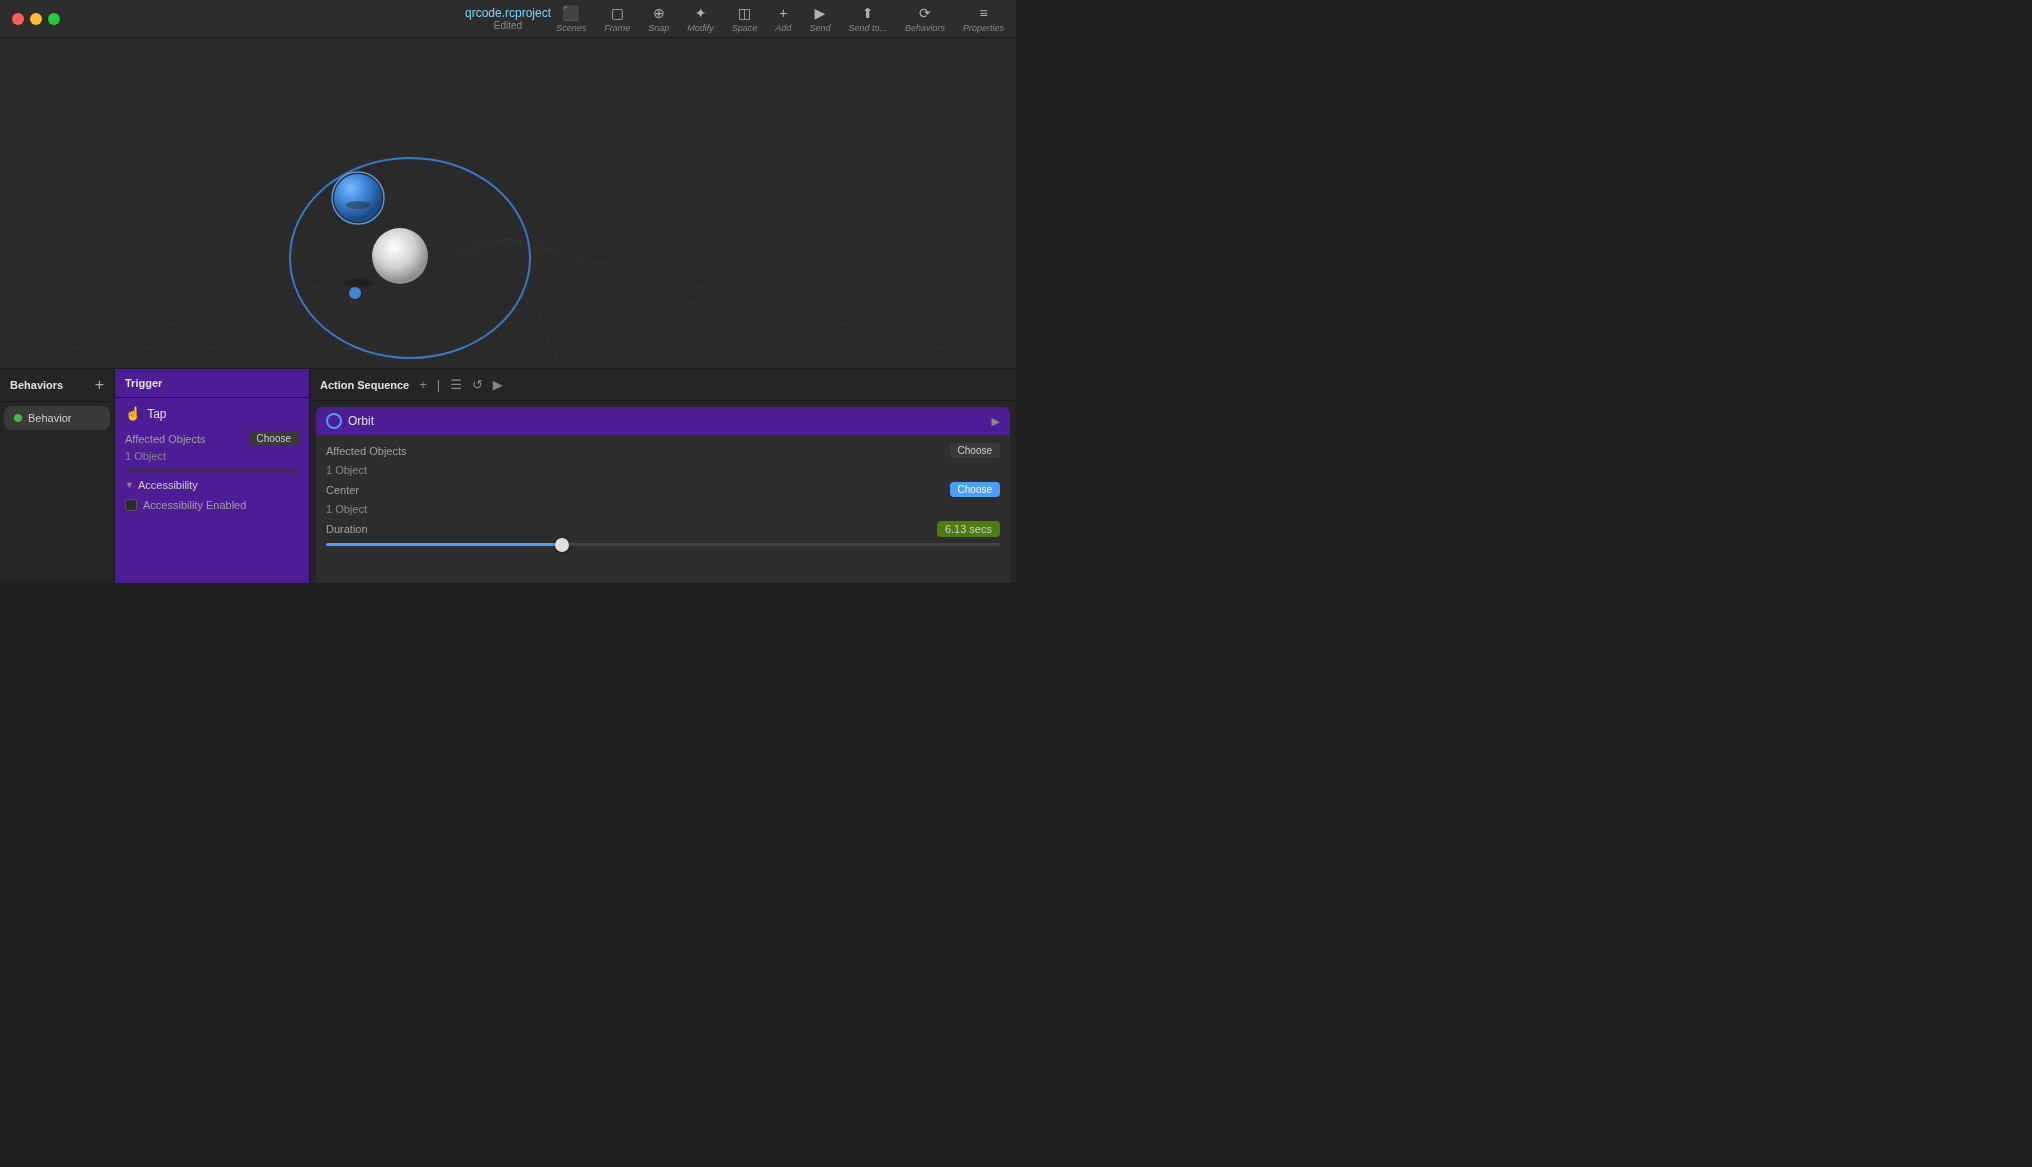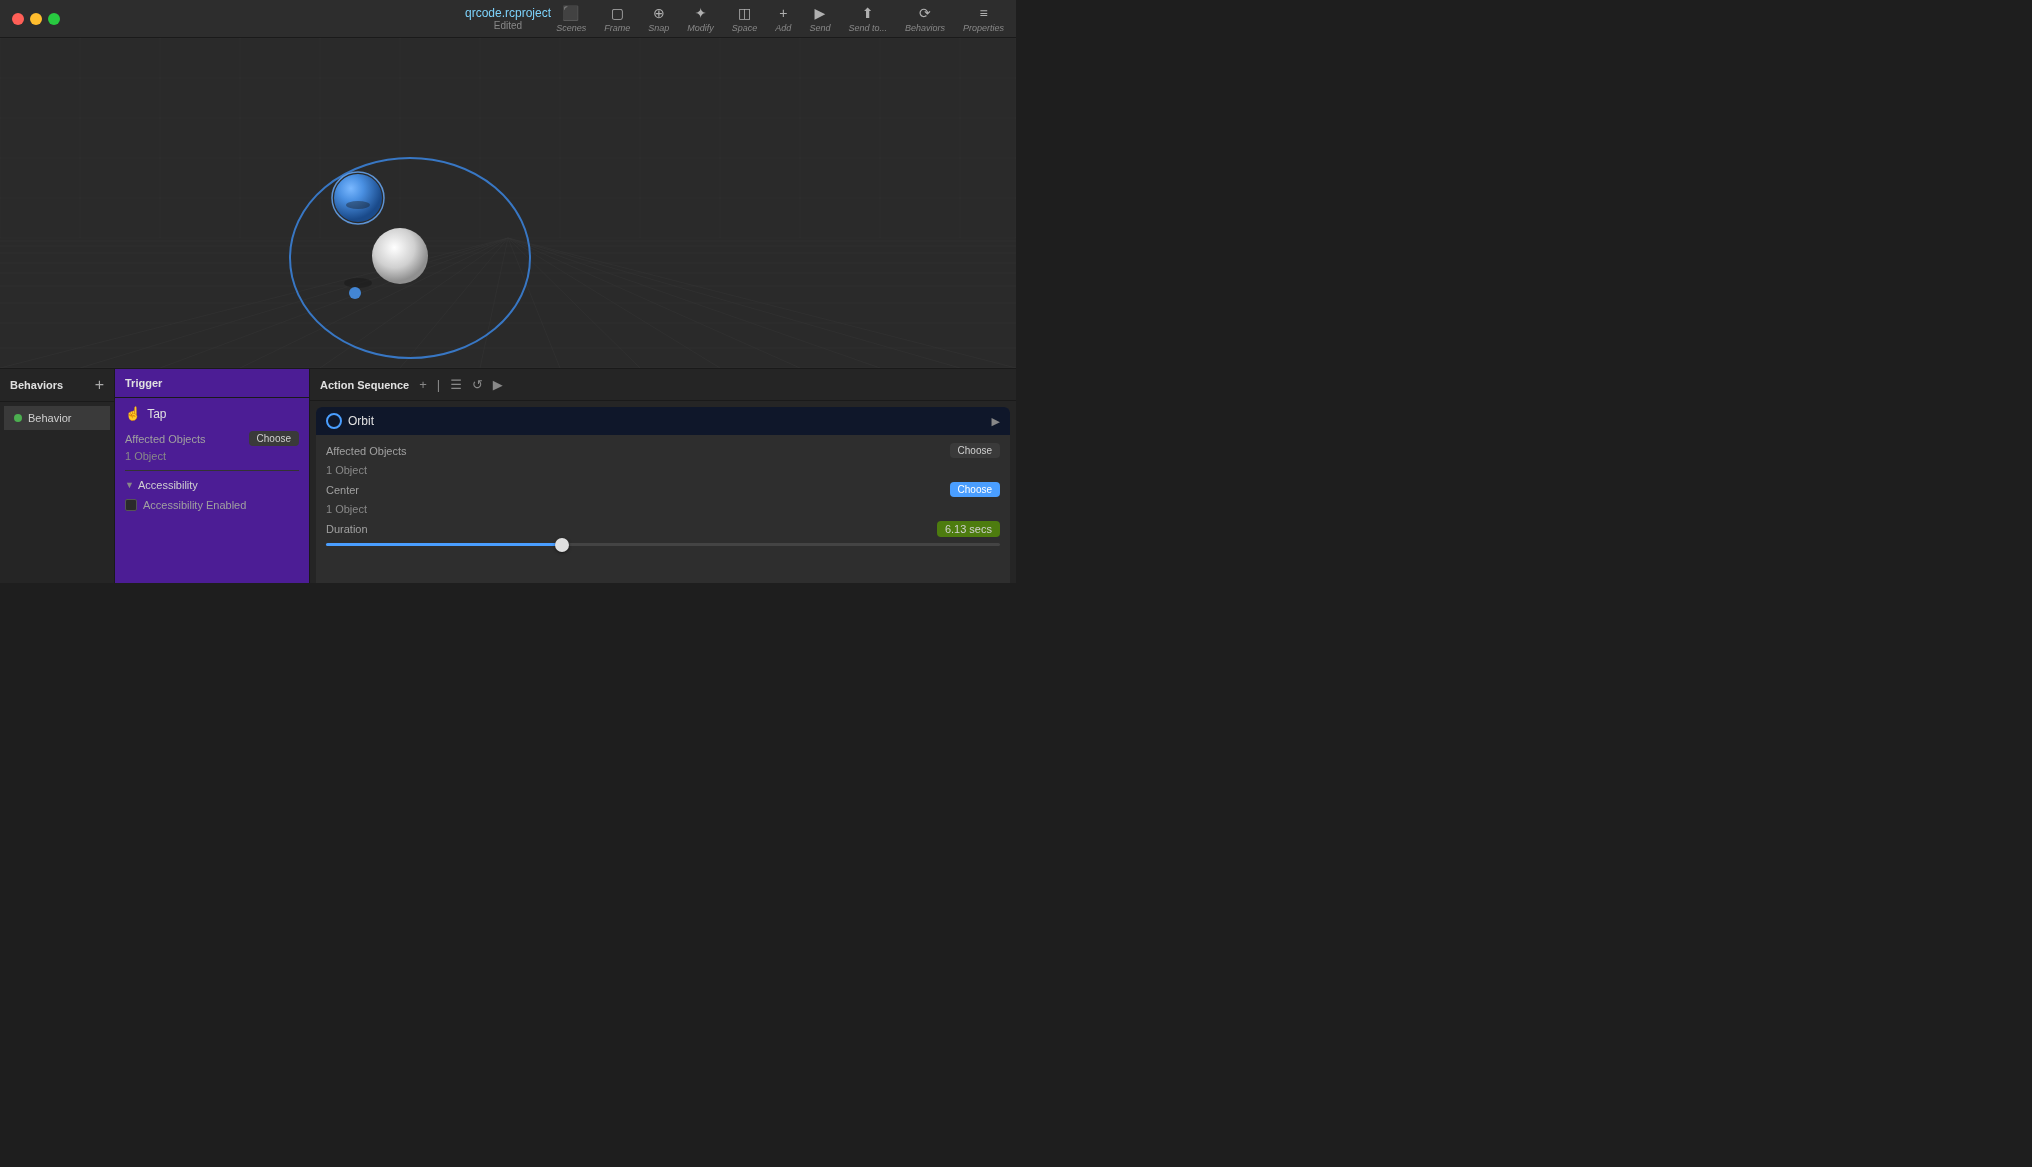--- a/index.html
+++ b/index.html
@@ -136,21 +136,21 @@
       padding: 0;
     }
     .behavior-item {
       display: flex;
       align-items: center;
       gap: 6px;
       padding: 6px 10px;
       cursor: pointer;
       background: #3a3a3a;
       margin: 4px 4px 0;
-      border-radius: 0;
+      border-radius: 8px;
     }
     .behavior-dot {
       width: 8px;
       height: 8px;
       border-radius: 50%;
       background: #4caf50;
     }
     .behavior-name {
       font-size: 11px;
       color: #d0d0d0;
@@ -294,21 +294,21 @@
       margin: 0 6px;
       background: #2e2e2e;
       border-radius: 6px;
       overflow: hidden;
     }
     .orbit-card-header {
       display: flex;
       align-items: center;
       justify-content: space-between;
       padding: 6px 10px;
-      background: #0f172a;
+      background: #4c1d95;
     }
     .orbit-card-left {
       display: flex;
       align-items: center;
       gap: 6px;
     }
     .orbit-icon {
       width: 16px;
       height: 16px;
       border-radius: 50%;

